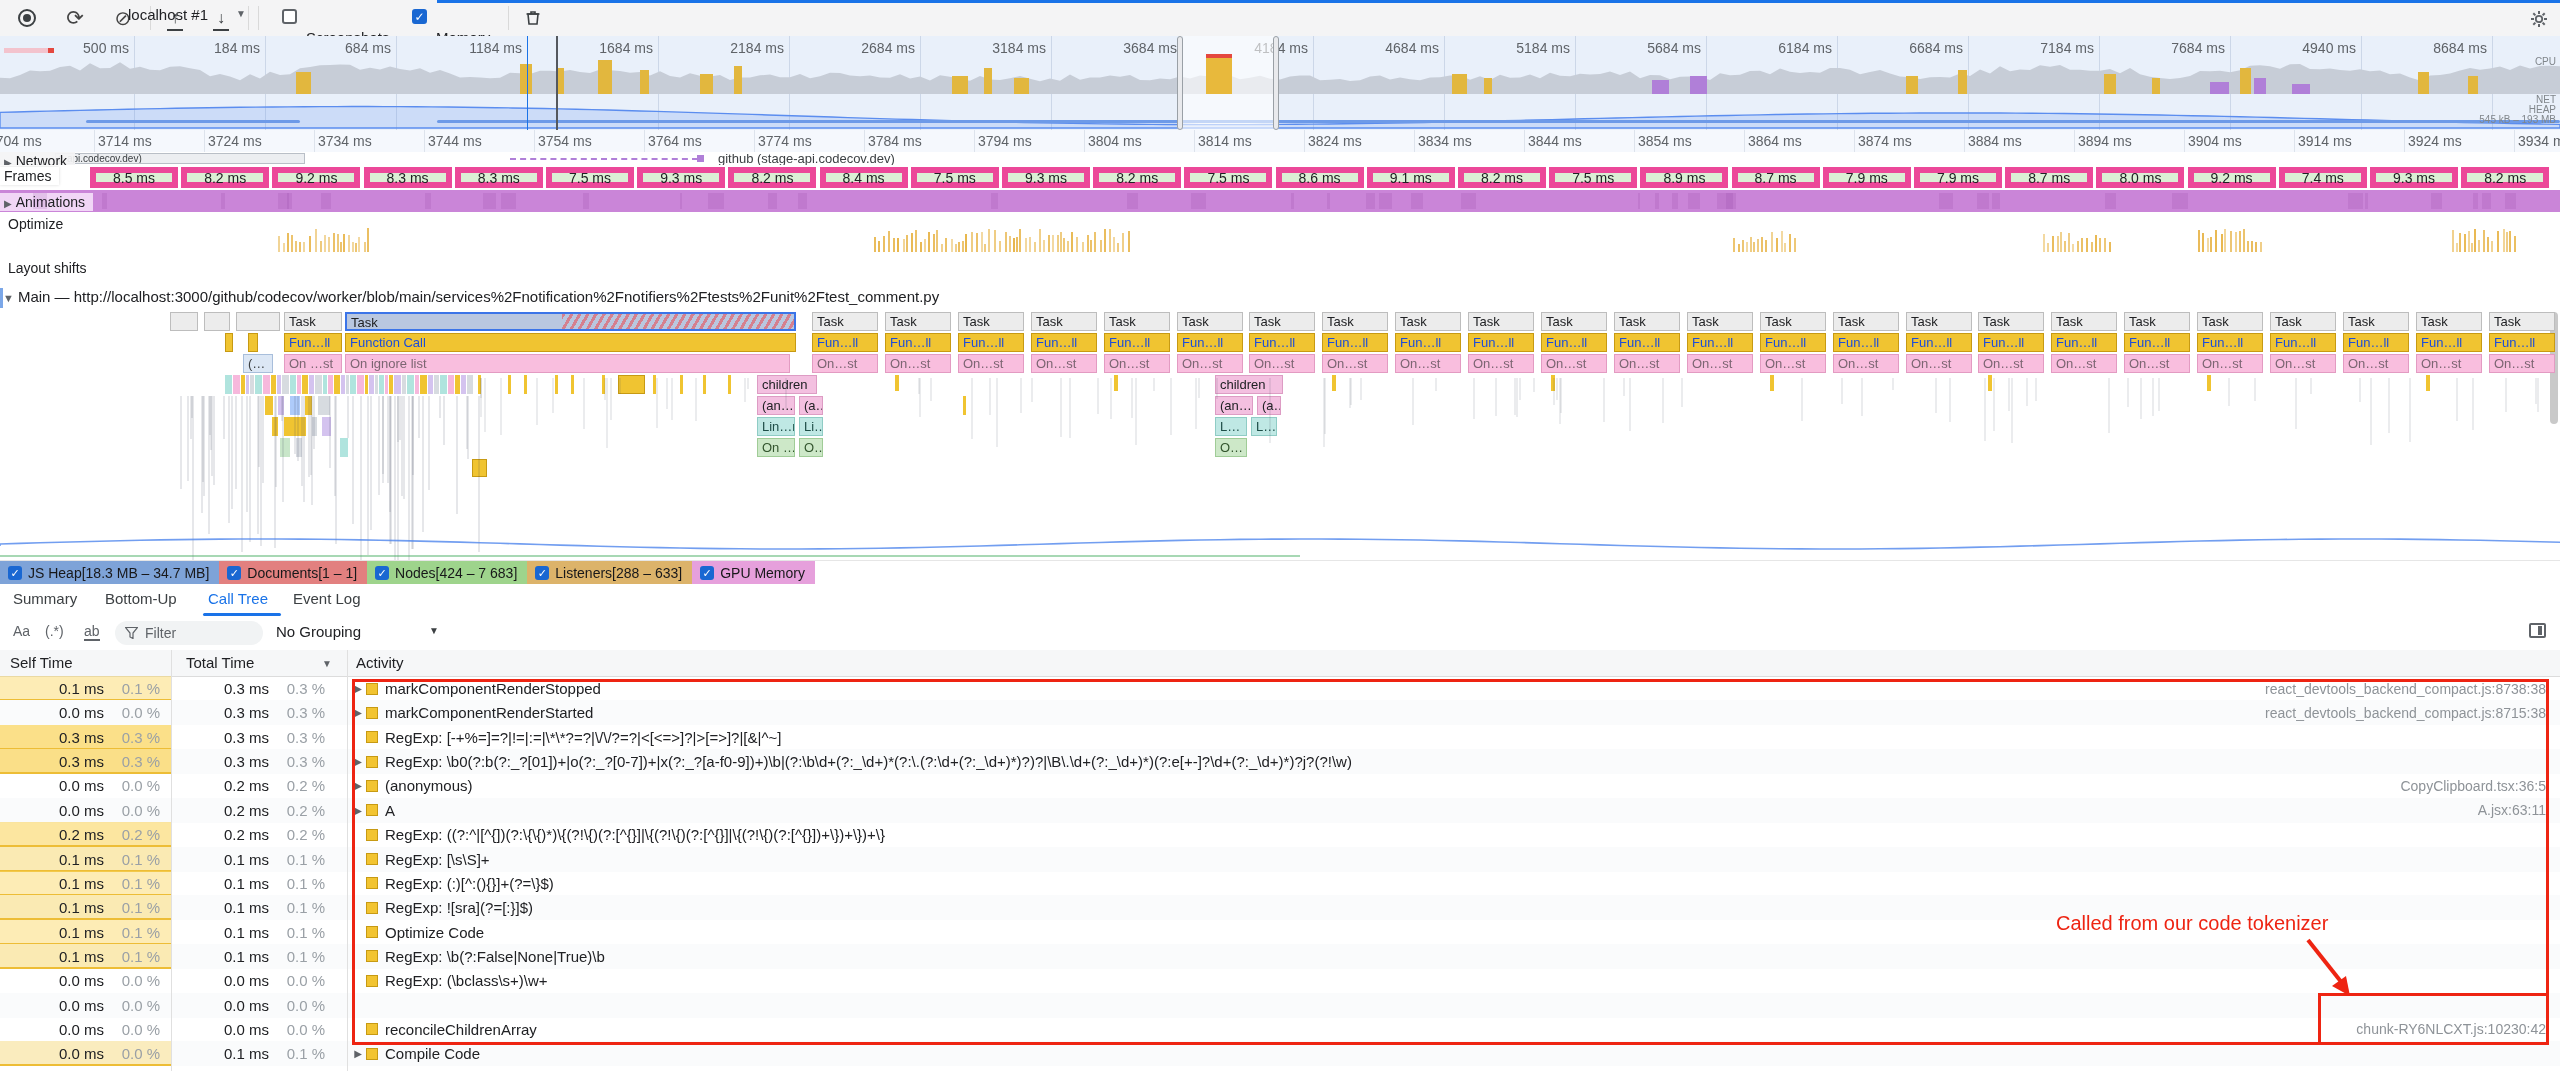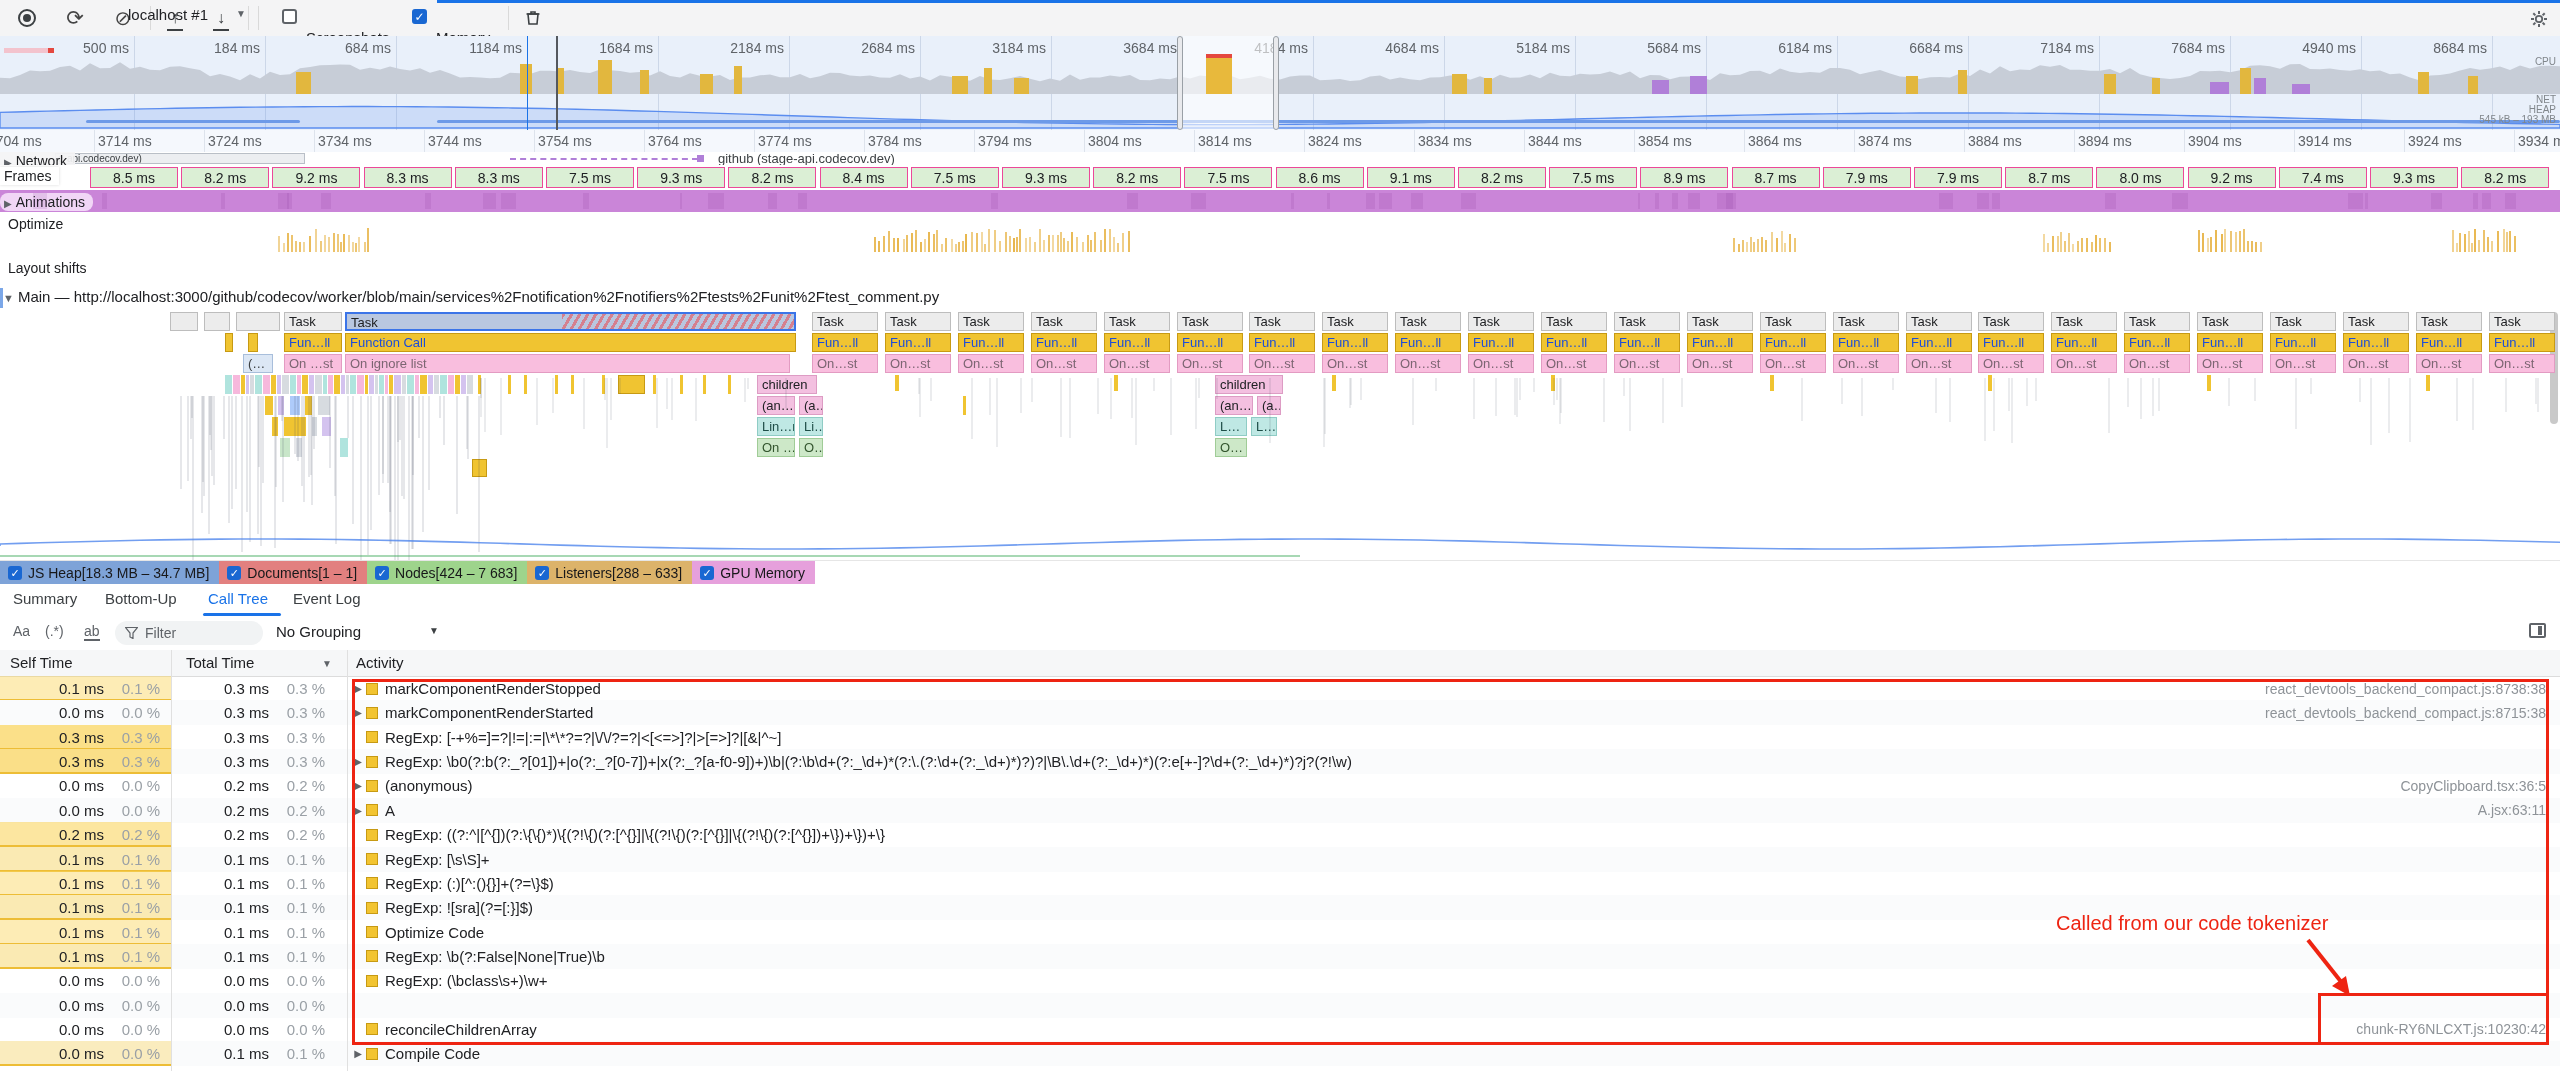--- a/index.html
+++ b/index.html
@@ -36,24 +36,24 @@
   .glong{position:absolute;top:0;bottom:0;width:1px;background:rgba(60,80,120,.05);}
   
   .chip{position:absolute;left:0;padding:1px 8px 1px 4px;background:rgba(244,244,245,.92);font-size:14px;color:#202124;white-space:nowrap;}
   .tri{color:#5f6368;font-size:10px;margin-right:4px;}
   #network{left:0;top:152px;width:2560px;height:13px;background:#fff;}
   #net-bar1{left:55px;top:1px;width:250px;height:11px;background:#eceef1;border:1px solid #b9bfc7;box-sizing:border-box;font-size:10px;color:#3c4043;overflow:hidden;white-space:nowrap;line-height:9px;padding-left:2px;}
   #net-dash{left:510px;top:6px;width:188px;border-top:2px dashed #b07fd8;}
   #net-sq{left:697px;top:3px;width:7px;height:7px;background:#b07fd8;}
   #net-req2{left:718px;top:-1px;font-size:13px;color:#3c4043;white-space:nowrap;}
   #frames{left:0;top:165px;width:2560px;height:25px;background:#fff;border-bottom:1px solid #ececec;}
-  .frame{position:absolute;top:2px;height:21px;background:#dbefd5;border:1px solid #ec4899;box-sizing:border-box;font-size:14px;color:#202124;display:flex;align-items:center;justify-content:center;}
+  .frame{position:absolute;top:2px;height:21px;background:#dbefd5;border:6px solid #ec4899;box-sizing:border-box;font-size:14px;color:#202124;display:flex;align-items:center;justify-content:center;}
   #frames-chip{top:2px;z-index:3;background:#fff;box-shadow:0 0 3px rgba(0,0,0,.15);}
   #animations{left:0;top:190px;width:2560px;height:22px;background:#ca85d8;}
-  #anim-chip{top:3px;background:#f1d6f6;border-radius:8px;}
+  #anim-chip{top:3px;background:#f1d6f6;}
   #timings{left:0;top:212px;width:2560px;height:44px;background:#fff;border-bottom:1px solid #f0f0f0;}
   #timings-label,#ls-label{position:absolute;left:8px;top:4px;font-size:14px;color:#202124;}
   .ttick{position:absolute;background:#e8b64c;}
   #layout-shifts{left:0;top:256px;width:2560px;height:32px;background:#fff;border-bottom:1px solid #f0f0f0;}
   #main-header{left:0;top:288px;width:2560px;height:20px;background:#fff;font-size:15px;color:#202124;white-space:nowrap;border-left:3px solid #7ba7e8;}
   #main-header .tri{font-size:11px;}
   
   #flame{left:0;top:308px;width:2560px;height:252px;background:#fff;overflow:hidden;}
   .blk{position:absolute;height:19px;box-sizing:border-box;font-size:13px;line-height:17px;padding-left:4px;overflow:hidden;white-space:nowrap;border:1px solid transparent;}
   .b-gray{background:#ececec;border-color:#bdbdbd;color:#202124;}

